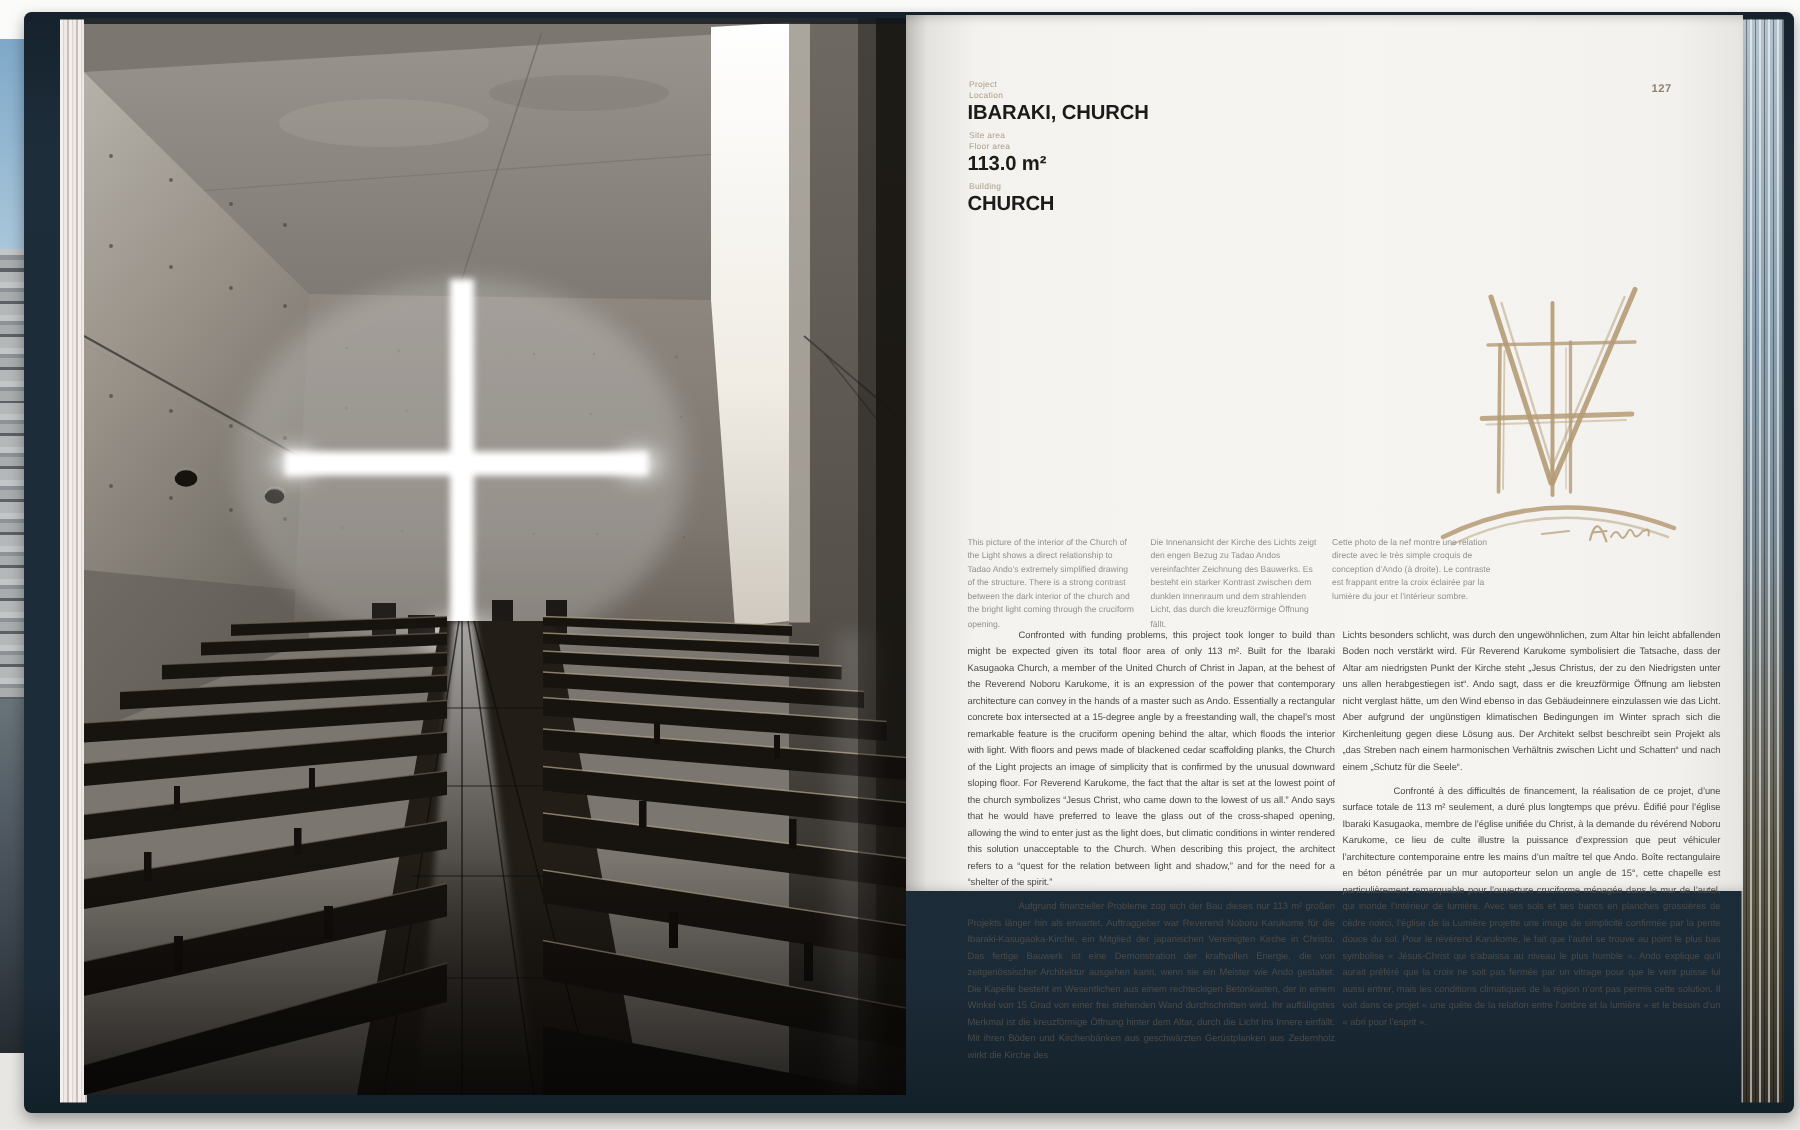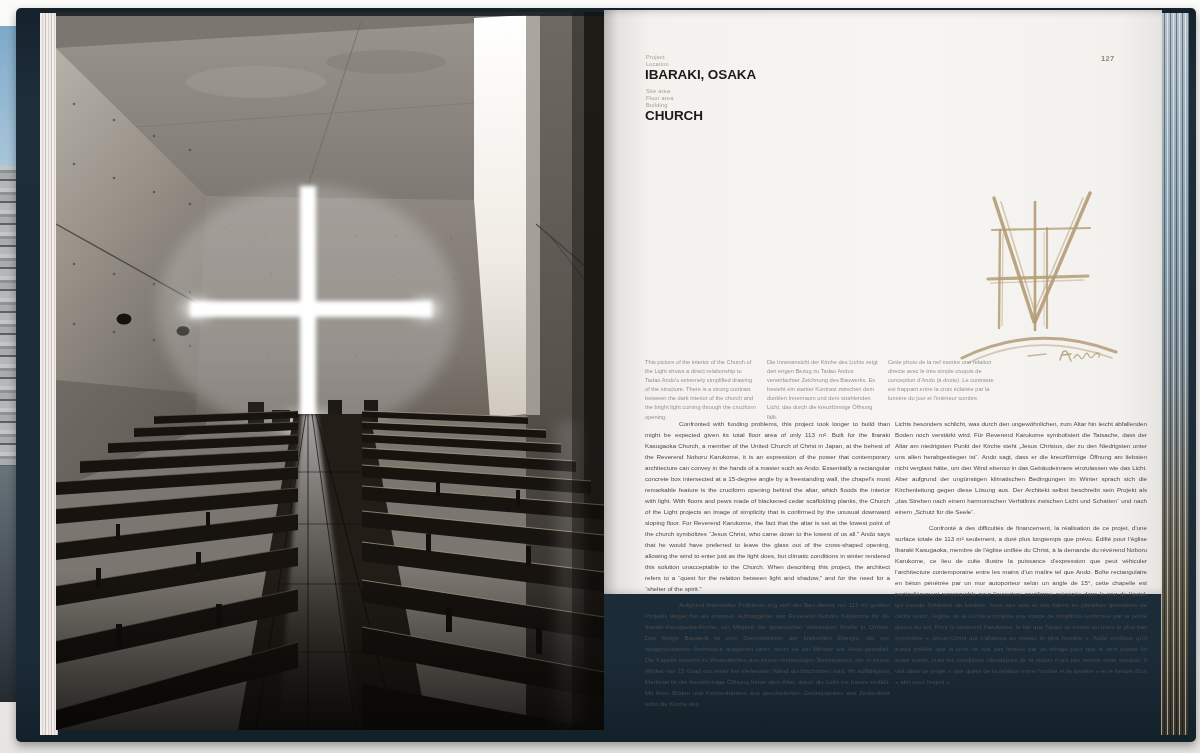--- a/index.html
+++ b/index.html
@@ -296,23 +296,24 @@
     </svg>
   </div>
 
   <div class="page-right">
 
     <div class="pagenum">127</div>
 
     <div class="header">
       <div class="spec-label">Project</div>
       <div class="spec-label">Location</div>
-      <div class="spec-value">IBARAKI, OSAKA</div>
+      <div class="spec-value">IBARAKI, CHURCH</div>
       <div class="spec-label">Site area</div>
       <div class="spec-label">Floor area</div>
+      <div class="spec-value">113.0 m²</div>
       <div class="spec-label">Building</div>
       <div class="spec-value">CHURCH</div>
     </div>
 
     <svg class="sketch" viewBox="0 0 202 198">
       <g fill="none" stroke="#b49b74" stroke-linecap="round">
 
         <path d="M56,54 L55,152" stroke-width="2.4" opacity=".85"></path>
         <path d="M59,58 L58,150" stroke-width="1.2" opacity=".5"></path>
         <path d="M103,52 L103,152" stroke-width="2.2" opacity=".8"></path>

